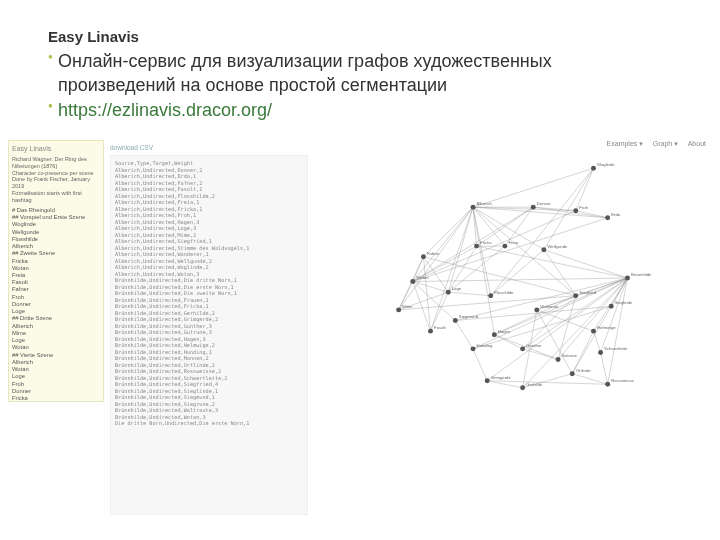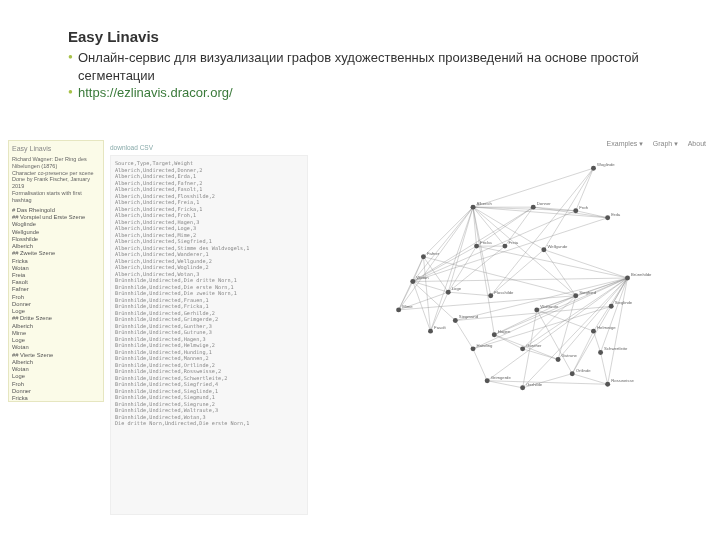--- a/index.html
+++ b/index.html
@@ -1,20 +1,20 @@
 <!DOCTYPE html>
 <html><head>
 <meta charset="utf-8">
 <style>
   * { box-sizing: border-box; margin: 0; padding: 0; }
   html, body { width: 720px; height: 540px; font-family: Arial, sans-serif; background: #fff; overflow: hidden; }
-  .slide { width: 720px; height: 408px; position: relative; padding-left: 20px; }
+  .slide { width: 720px; height: 408px; position: relative; }
   .header-block { padding: 28px 48px 8px 48px; }
   .title { font-weight: bold; font-size: 15px; color: #333; margin-bottom: 4px; }
-  .bullet { font-size: 13px; color: #333; line-height: 1.35; position: relative; padding-left: 10px; }
+  .bullet { font-size: 18px; color: #333; line-height: 1.35; position: relative; padding-left: 10px; }
   .bullet::before { content: "●"; color: #a8c24a; position: absolute; left: 0; font-size: 8px; top: 3px; }
   .link { color: #3a7a3a; }
   .app { position: absolute; top: 140px; left: 8px; right: 10px; bottom: 6px; display: flex; font-size: 6px; color: #555; }
   .sidebar { width: 96px; background: #fbfbe8; border: 1px solid #e6e6c0; padding: 4px 3px; line-height: 1.25; overflow: hidden; }
   .sidebar .brand { color: #888; font-size: 7px; margin-bottom: 2px; }
   .sidebar .meta { color: #666; font-size: 5.5px; margin-bottom: 3px; white-space: pre-line; }
   .sidebar .seg { font-size: 5.8px; white-space: pre-line; }
   .center { width: 210px; padding: 4px 6px; }
   .dl { color: #8aa; font-size: 6.5px; margin-bottom: 4px; }
   .csvbox { background: #f7f7f7; border: 1px solid #eee; padding: 4px; font-family: monospace; font-size: 5.2px; color: #888; line-height: 1.25; white-space: pre; overflow: hidden; height: 360px; }

